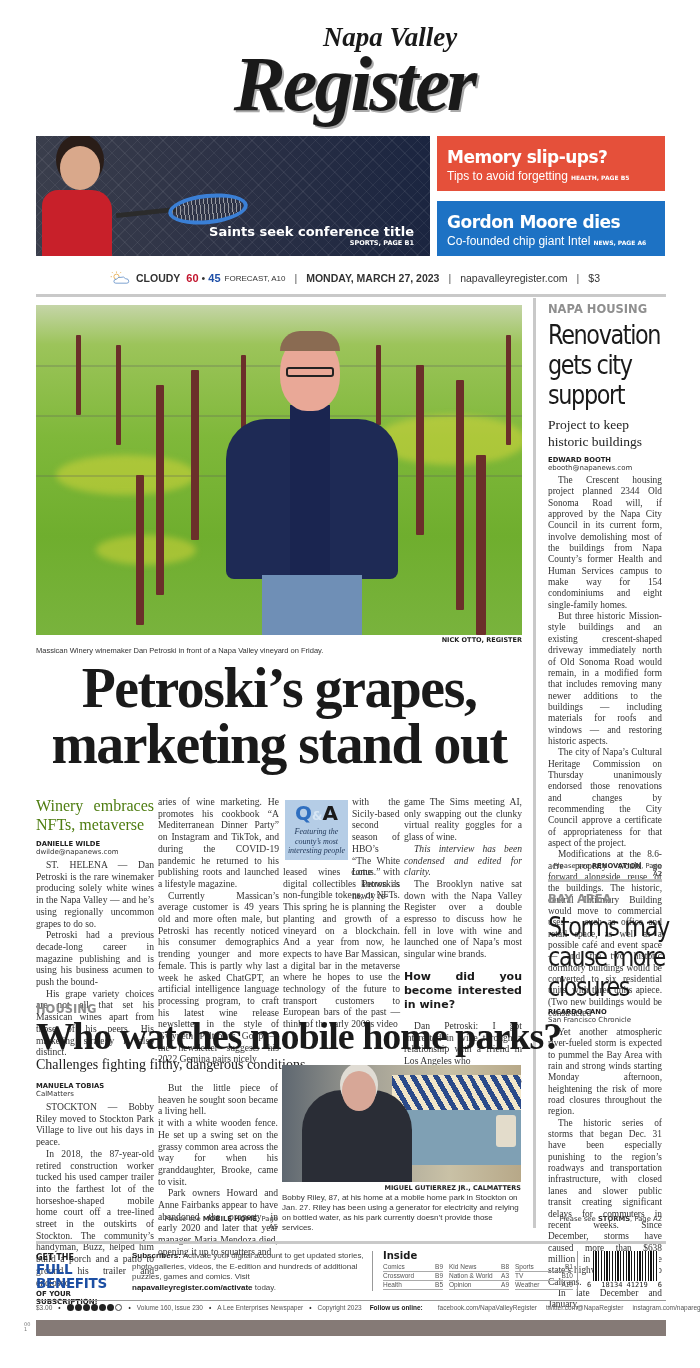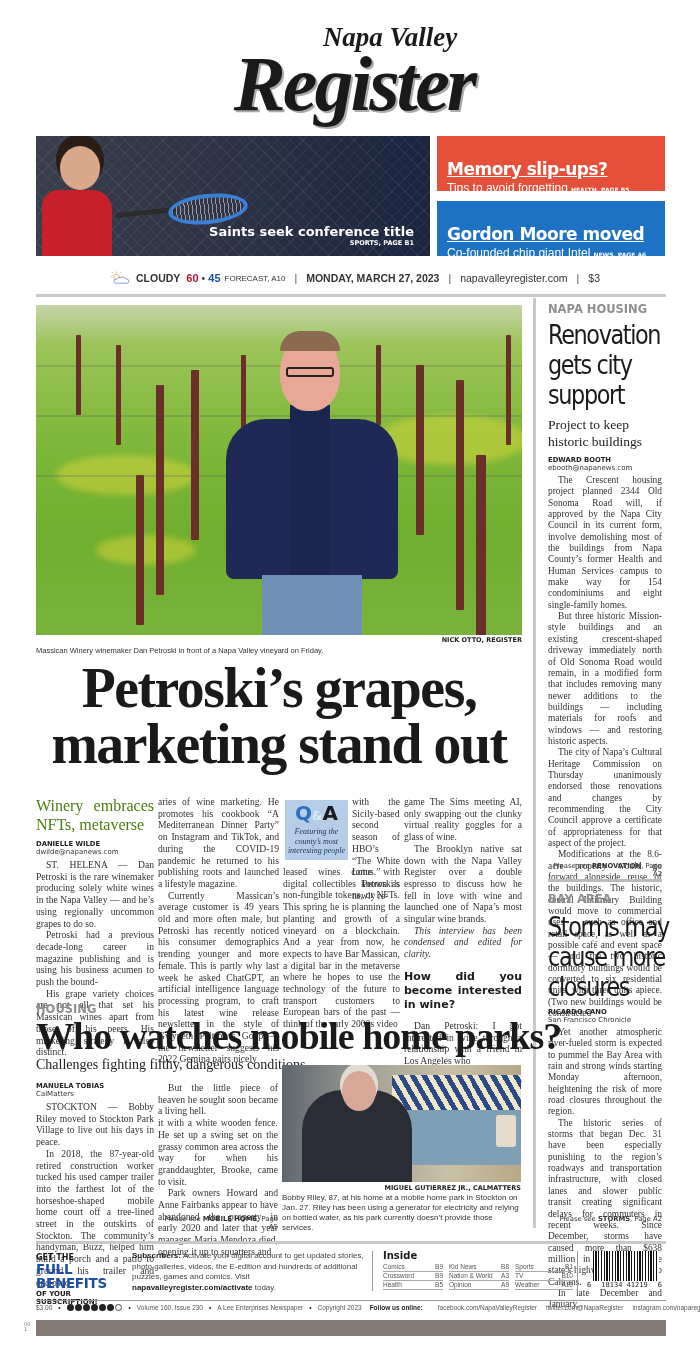--- a/index.html
+++ b/index.html
@@ -18,21 +18,21 @@
   #promo-tennis .player { position:absolute; left: 6px; top: 10px; width: 78px; height: 110px; }
   #promo-tennis .head { position:absolute; left: 18px; top: 0px; width: 40px; height: 44px; border-radius: 50%; background: #d9a88b; box-shadow: 0 -8px 0 4px #2a1d18; }
   #promo-tennis .shirt { position:absolute; left: 0; top: 44px; width: 70px; height: 70px; background: #c8202a; border-radius: 16px 20px 0 0; }
   #promo-tennis .racket-handle { position:absolute; left: 80px; top: 74px; width: 60px; height: 5px; background:#2b2b2b; transform: rotate(-6deg); }
   #promo-tennis .racket { position:absolute; left: 132px; top: 58px; width: 80px; height: 30px; border: 4px solid #3a7fd6; border-radius: 50%; background: repeating-linear-gradient(90deg, rgba(220,220,220,.6) 0 1px, transparent 1px 4px); transform: rotate(-6deg); }
   #promo-tennis .title { position:absolute; right: 16px; top: 4px; text-align: right; color: #fff; font: bold 33px "DejaVu Sans", sans-serif; line-height: 36px; letter-spacing: -1px; }
   #promo-tennis .ball { display:inline-block; width: 14px; height: 14px; border-radius:50%; background:#c5e23a; vertical-align: 2px; margin: 0 1px; }
   #promo-tennis .subtitle { position:absolute; right: 16px; top: 88px; color:#fff; font: bold 13px "DejaVu Sans", sans-serif; }
   #promo-tennis .ref { position:absolute; right: 16px; top: 103px; color:#fff; font: bold 6.5px "DejaVu Sans", sans-serif; }
 
-  .promo-box { left: 437px; width: 228px; height: 55px; color: #fff; padding: 22px 10px; text-decoration: underline; }
+  .promo-box { left: 437px; width: 228px; height: 55px; color: #fff; padding: 10px 10px; }
   .promo-box .hd { font: bold 17px "DejaVu Sans", sans-serif; line-height: 22px; letter-spacing: -0.5px; }
   .promo-box .sb { font: 12px "Liberation Sans", sans-serif; line-height: 16px; }
   .promo-box .sb small { font: bold 6px "DejaVu Sans", sans-serif; margin-left: 3px; }
   #promo-memory { top: 136px; background: #e5503a; }
   #promo-moore { top: 201px; background: #1d72c4; }
 
   
   #datebar { left: 110px; top: 265px; width: 490px; height: 26px; font: 10.5px "Liberation Sans", sans-serif; color:#333; display:flex; align-items:center; white-space: nowrap; }
   #datebar .b { font-weight: bold; }
   #datebar .hi { color: #c2142d; font-weight: bold; font-size: 11px; }
@@ -147,21 +147,21 @@
   <div class="racket"></div>
   <div class="subtitle">Saints seek conference title</div>
   <div class="ref">SPORTS, PAGE B1</div>
 </div>
 
 <div id="promo-memory" class="abs promo-box">
   <div class="hd">Memory slip-ups?</div>
   <div class="sb"><span>Tips to avoid forgetting</span><small>HEALTH, PAGE B5</small></div>
 </div>
 <div id="promo-moore" class="abs promo-box">
-  <div class="hd">Gordon Moore moved</div>
+  <div class="hd">Gordon Moore dies</div>
   <div class="sb"><span>Co-founded chip giant Intel</span><small>NEWS, PAGE A6</small></div>
 </div>
 
 <div id="datebar" class="abs">
   <svg width="34" height="22" viewBox="0 0 34 22" style="margin-right:4px">
     <g stroke="#e3a23a" stroke-width="1.2" fill="none">
       <circle cx="10" cy="9" r="4"></circle>
       <line x1="10" y1="1" x2="10" y2="3"></line>
         <line x1="3" y1="9" x2="1" y2="9"></line>
         <line x1="4.5" y1="3.5" x2="3" y2="2"></line>
@@ -237,22 +237,22 @@
 </div>
 <div class="story-col" style="left:352px;top:796px;width:48px;">
   <p style="text-indent:0">with the Sicily-based second season of HBO’s “The White Lotus.”</p>
   <p>Petroski’s newly re-</p>
 </div>
 <div class="story-col" style="left:283px;top:866px;width:117px;">
   <p style="text-indent:0">leased wines come with digital collectibles known as non-fungible tokens, or NFTs. This spring he is planning the planting and growth of a vineyard on a blockchain. And a year from now, he expects to have Bar Massican, a digital bar in the metaverse where he hopes to use the technology of the future to transport customers to European bars of the past — think of the early 2000s video</p>
 </div>
 <div class="story-col" style="left:404px;top:796px;width:118px;">
   <p style="text-indent:0">game The Sims meeting AI, only swapping out the clunky virtual reality goggles for a glass of wine.</p>
+  <p style="font-style:italic">This interview has been condensed and edited for clarity.</p>
   <p>The Brooklyn native sat down with the Napa Valley Register over a double espresso to discuss how he fell in love with wine and launched one of Napa’s most singular wine brands.</p>
-  <p style="font-style:italic">This interview has been condensed and edited for clarity.</p>
   <div class="qhead">How did you become interested in wine?</div>
   <p>Dan Petroski: I got interested in wine through a relationship with a friend in Los Angeles who</p>
   <div class="see" style="margin-top:10px"><span>Please see </span><b>PETROSKI</b><span>, Page A5</span></div>
 </div>
 
 <div id="rail-rule" class="abs"></div>
 <div class="abs" style="left:548px;top:302px;width:116px;">
   <div class="kicker">NAPA HOUSING</div>
   <div class="rail-hed" style="margin-top:4px">Renovation gets city support</div>
   <div class="rail-deck" style="margin-top:6px">Project to keep historic buildings</div>

